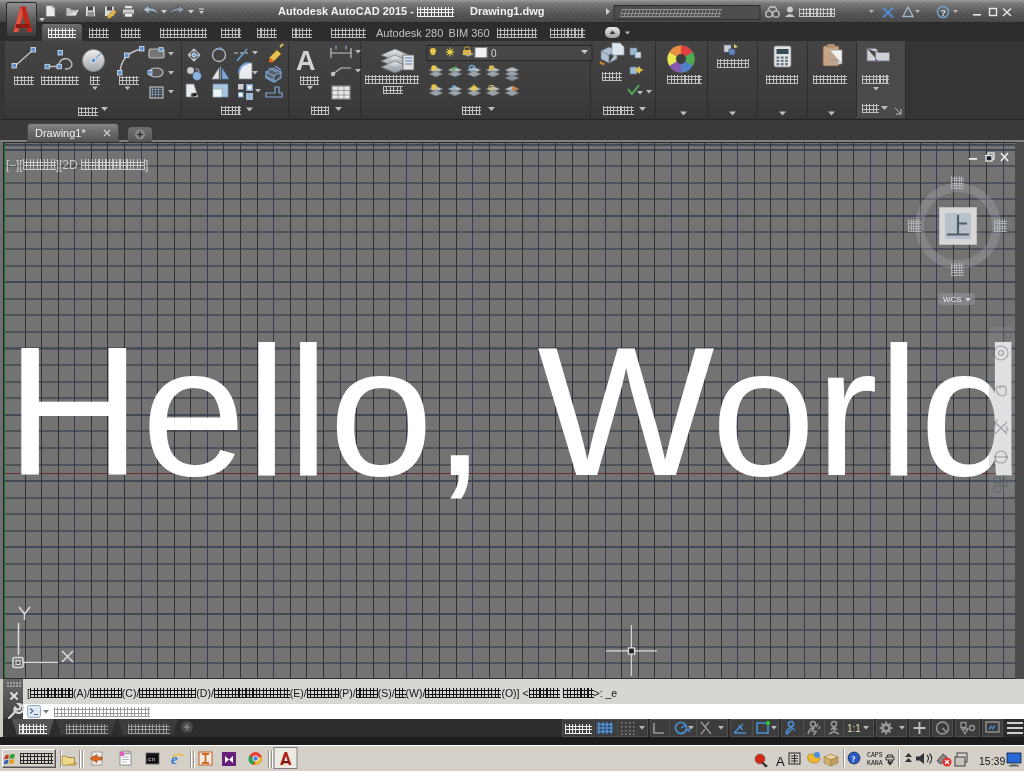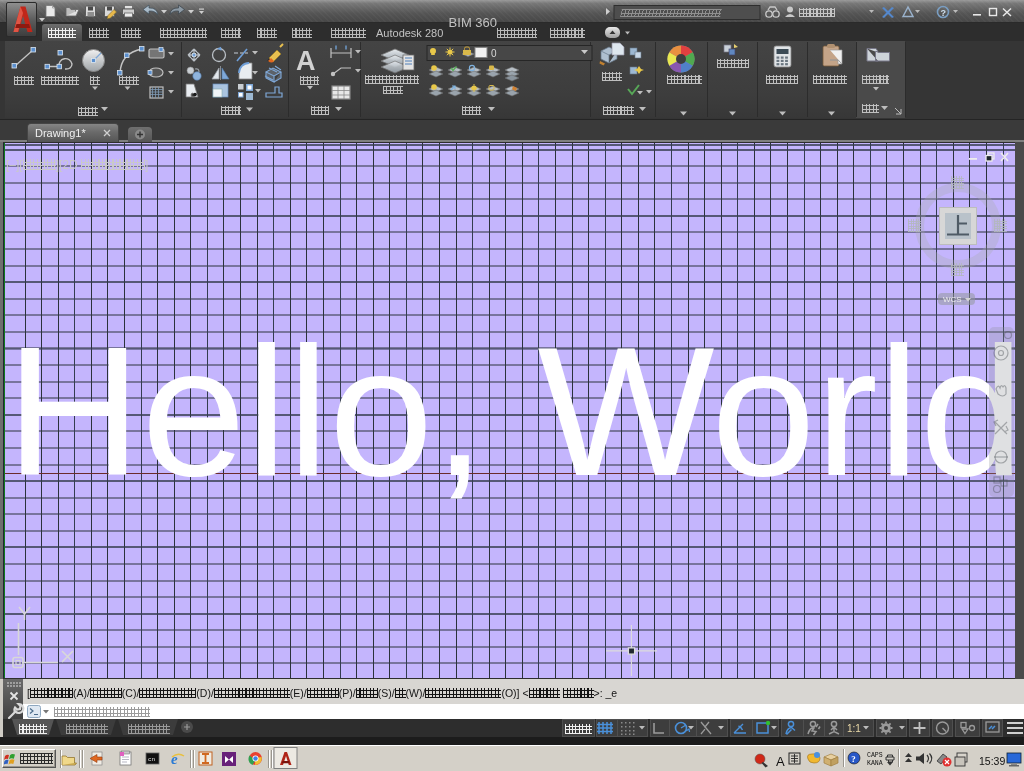--- a/index.html
+++ b/index.html
@@ -51,20 +51,21 @@
   <path d="M884,7 l4,4 l4,-4 l2,1 l-4.5,4.5 l4.5,4.5 l-2,1 l-4,-4 l-4,4 l-2,-1 l4.5,-4.5 l-4.5,-4.5 z" fill="#5588cc"></path>
   <path d="M903,16.5 l5,-9.5 l5,9.5 z" fill="none" stroke="#9ab2cc" stroke-width="1.5"></path>
   <path d="M915,10 l2.5,3 l2.5,-3 z" fill="#bbb"></path>
   <circle cx="943" cy="12" r="5.5" fill="none" stroke="#7a9ec2" stroke-width="1.6"></circle>
       <text x="940.5" y="15.5" font-size="9" fill="#cfe0ef" font-weight="bold">?</text>
   <path d="M953,10 l2.5,3 l2.5,-3 z" fill="#bbb"></path>
   <rect x="973" y="14" width="8" height="1.6" fill="#e8e8e8"></rect>
   <rect x="989.5" y="8.5" width="7" height="7" fill="none" stroke="#e8e8e8" stroke-width="1.4"></rect>
   <path d="M1003,8.5 l8,7.5 m0,-7.5 l-8,7.5" stroke="#e8e8e8" stroke-width="1.5"></path>
 </svg>
+<div class="abs" style="left:278px;top:5px;width:280px;height:14px;color:#f2f2f2;font-size:11px;font-weight:bold;white-space:nowrap">Autodesk AutoCAD 2015 - <span class="jp" style="--c:#f2f2f2;width:37px;height:10px;margin-top:1.5px"></span><span style="margin-left:16px">Drawing1.dwg</span></div>
 <div class="abs jp" style="--c:#8f8f8f;left:621px;top:9px;width:100px;height:8px;transform:skewX(-12deg)"></div>
 <div class="abs jp" style="--c:#c6c6c6;left:799px;top:8px;width:36px;height:9px"></div>
 
 <div class="abs" id="tabrow" style="left:0;top:23px;width:1024px;height:18px;background:#2d2d2d"></div>
 
 <div class="abs" style="left:6px;top:2px;width:31px;height:35px;background:linear-gradient(#8f8f8f,#5d5d5d 50%,#3e3e3e);border:1px solid #2a2a2a;border-radius:2px"></div>
 <svg class="abs" style="left:6px;top:2px" width="40" height="35">
   <path d="M7.5,30 L14.5,4.5 L19.5,4.5 L26.5,30 L21.5,30 L17,14 L12.5,30 Z" fill="#c0271a"></path>
   <path d="M7.5,30 L14.5,4.5 L17,11 L12,30 Z" fill="#e05545"></path>
   <path d="M10.5,22 h12.5 l1.2,4 h-15 z" fill="#8f1a10"></path>
@@ -74,21 +75,21 @@
 <div class="abs" style="left:42px;top:24px;width:40px;height:17px;background:linear-gradient(#6e6e6e,#555 60%,#4a4a4a);border-radius:3px 3px 0 0"></div>
 <div class="abs jp" style="--c:#f0f0f0;left:47.5px;top:28px;width:28.5px;height:10px"></div>
 <div class="abs jp" style="--c:#b8b8b8;left:89px;top:28px;width:20px;height:10px"></div>
 <div class="abs jp" style="--c:#b8b8b8;left:120.7px;top:28px;width:20px;height:10px"></div>
 <div class="abs jp" style="--c:#b8b8b8;left:159.5px;top:28px;width:47px;height:10px"></div>
 <div class="abs jp" style="--c:#b8b8b8;left:221.2px;top:28px;width:20px;height:10px"></div>
 <div class="abs jp" style="--c:#b8b8b8;left:257.1px;top:28px;width:20px;height:10px"></div>
 <div class="abs jp" style="--c:#b8b8b8;left:291.5px;top:28px;width:20px;height:10px"></div>
 <div class="abs jp" style="--c:#b8b8b8;left:331px;top:28px;width:35px;height:10px"></div>
 <div class="abs" style="left:376px;top:27px;width:120px;color:#c2c2c2;font-size:11px">Autodesk 280</div>
-<div class="abs" style="left:448.6px;top:15px;width:80px;color:#c2c2c2;font-size:13px">BIM 360</div>
+<div class="abs" style="left:448.6px;top:27px;width:80px;color:#c2c2c2;font-size:11px">BIM 360</div>
 <div class="abs jp" style="--c:#b8b8b8;left:497px;top:28px;width:40px;height:10px"></div>
 <div class="abs jp" style="--c:#b8b8b8;left:550px;top:28px;width:35px;height:10px"></div>
 <div class="abs" style="left:605px;top:27px;width:15px;height:11px;background:linear-gradient(#e8e8e8,#9f9f9f);border-radius:5px"></div>
 <svg class="abs" style="left:605px;top:27px" width="30" height="12">
       <path d="M4.5,7 l3,-3.5 l3,3.5 z" fill="#333"></path>
       <path d="M20,4.5 l2.5,3 l2.5,-3 z" fill="#bbb"></path>
     </svg>
 
 <div class="abs" id="ribbon" style="left:0;top:41px;width:1024px;height:78px;background:#353535"></div>
 <div class="abs" style="left:5px;top:41px;width:900px;height:77px;background:linear-gradient(#444,#3d3d3d 70%,#373737)"></div>
@@ -332,21 +333,21 @@
 <div class="abs" style="left:35px;top:127px;color:#f0f0f0;font-size:11px">Drawing1*</div>
 <svg class="abs" style="left:98px;top:127px" width="60" height="15">
       <path d="M6,3 l6,6 m0,-6 l-6,6" stroke="#d0d0d0" stroke-width="1.3"></path>
     </svg>
 <div class="abs" style="left:128px;top:127px;width:24px;height:15px;background:linear-gradient(#6f6f6f,#555);border-radius:4px 4px 0 0"></div>
 <svg class="abs" style="left:128px;top:127px" width="24" height="15">
       <circle cx="12" cy="7.5" r="5" fill="#8a8a8a"></circle>
       <path d="M12,4.5 v6 M9,7.5 h6" stroke="#333" stroke-width="1.4"></path>
     </svg>
 
-<div class="abs" id="canvas" style="left:5px;top:143px;width:1011px;height:535px;background:#c4b5fd;overflow:hidden">
+<div class="abs" id="canvas" style="left:5px;top:143px;width:1011px;height:535px;background:#737373;overflow:hidden">
   <div class="abs" id="grid" style="left:0;top:0;width:100%;height:100%;background:
     repeating-linear-gradient(90deg,#343d50 0 1px,transparent 1px 66.3px),
     repeating-linear-gradient(0deg,#343d50 0 1px,transparent 1px 66.3px),
     repeating-linear-gradient(90deg,#2b323c 0 1px,transparent 1px 16.575px),
     repeating-linear-gradient(0deg,#2b323c 0 1px,transparent 1px 16.575px);
     background-position:3px 2.5px,3px 2.5px,3px 2.5px,3px 2.5px"></div>
   <div class="abs" id="redaxis" style="left:0;top:330px;width:100%;height:1px;background:#6b2b2b"></div>
   <svg class="abs" style="left:0;top:0" width="1011" height="535">
     <text x="1" y="332.3" font-family="Liberation Sans" font-size="183" fill="#fff" textLength="1018" lengthAdjust="spacingAndGlyphs">Hello, World</text>
   </svg>

